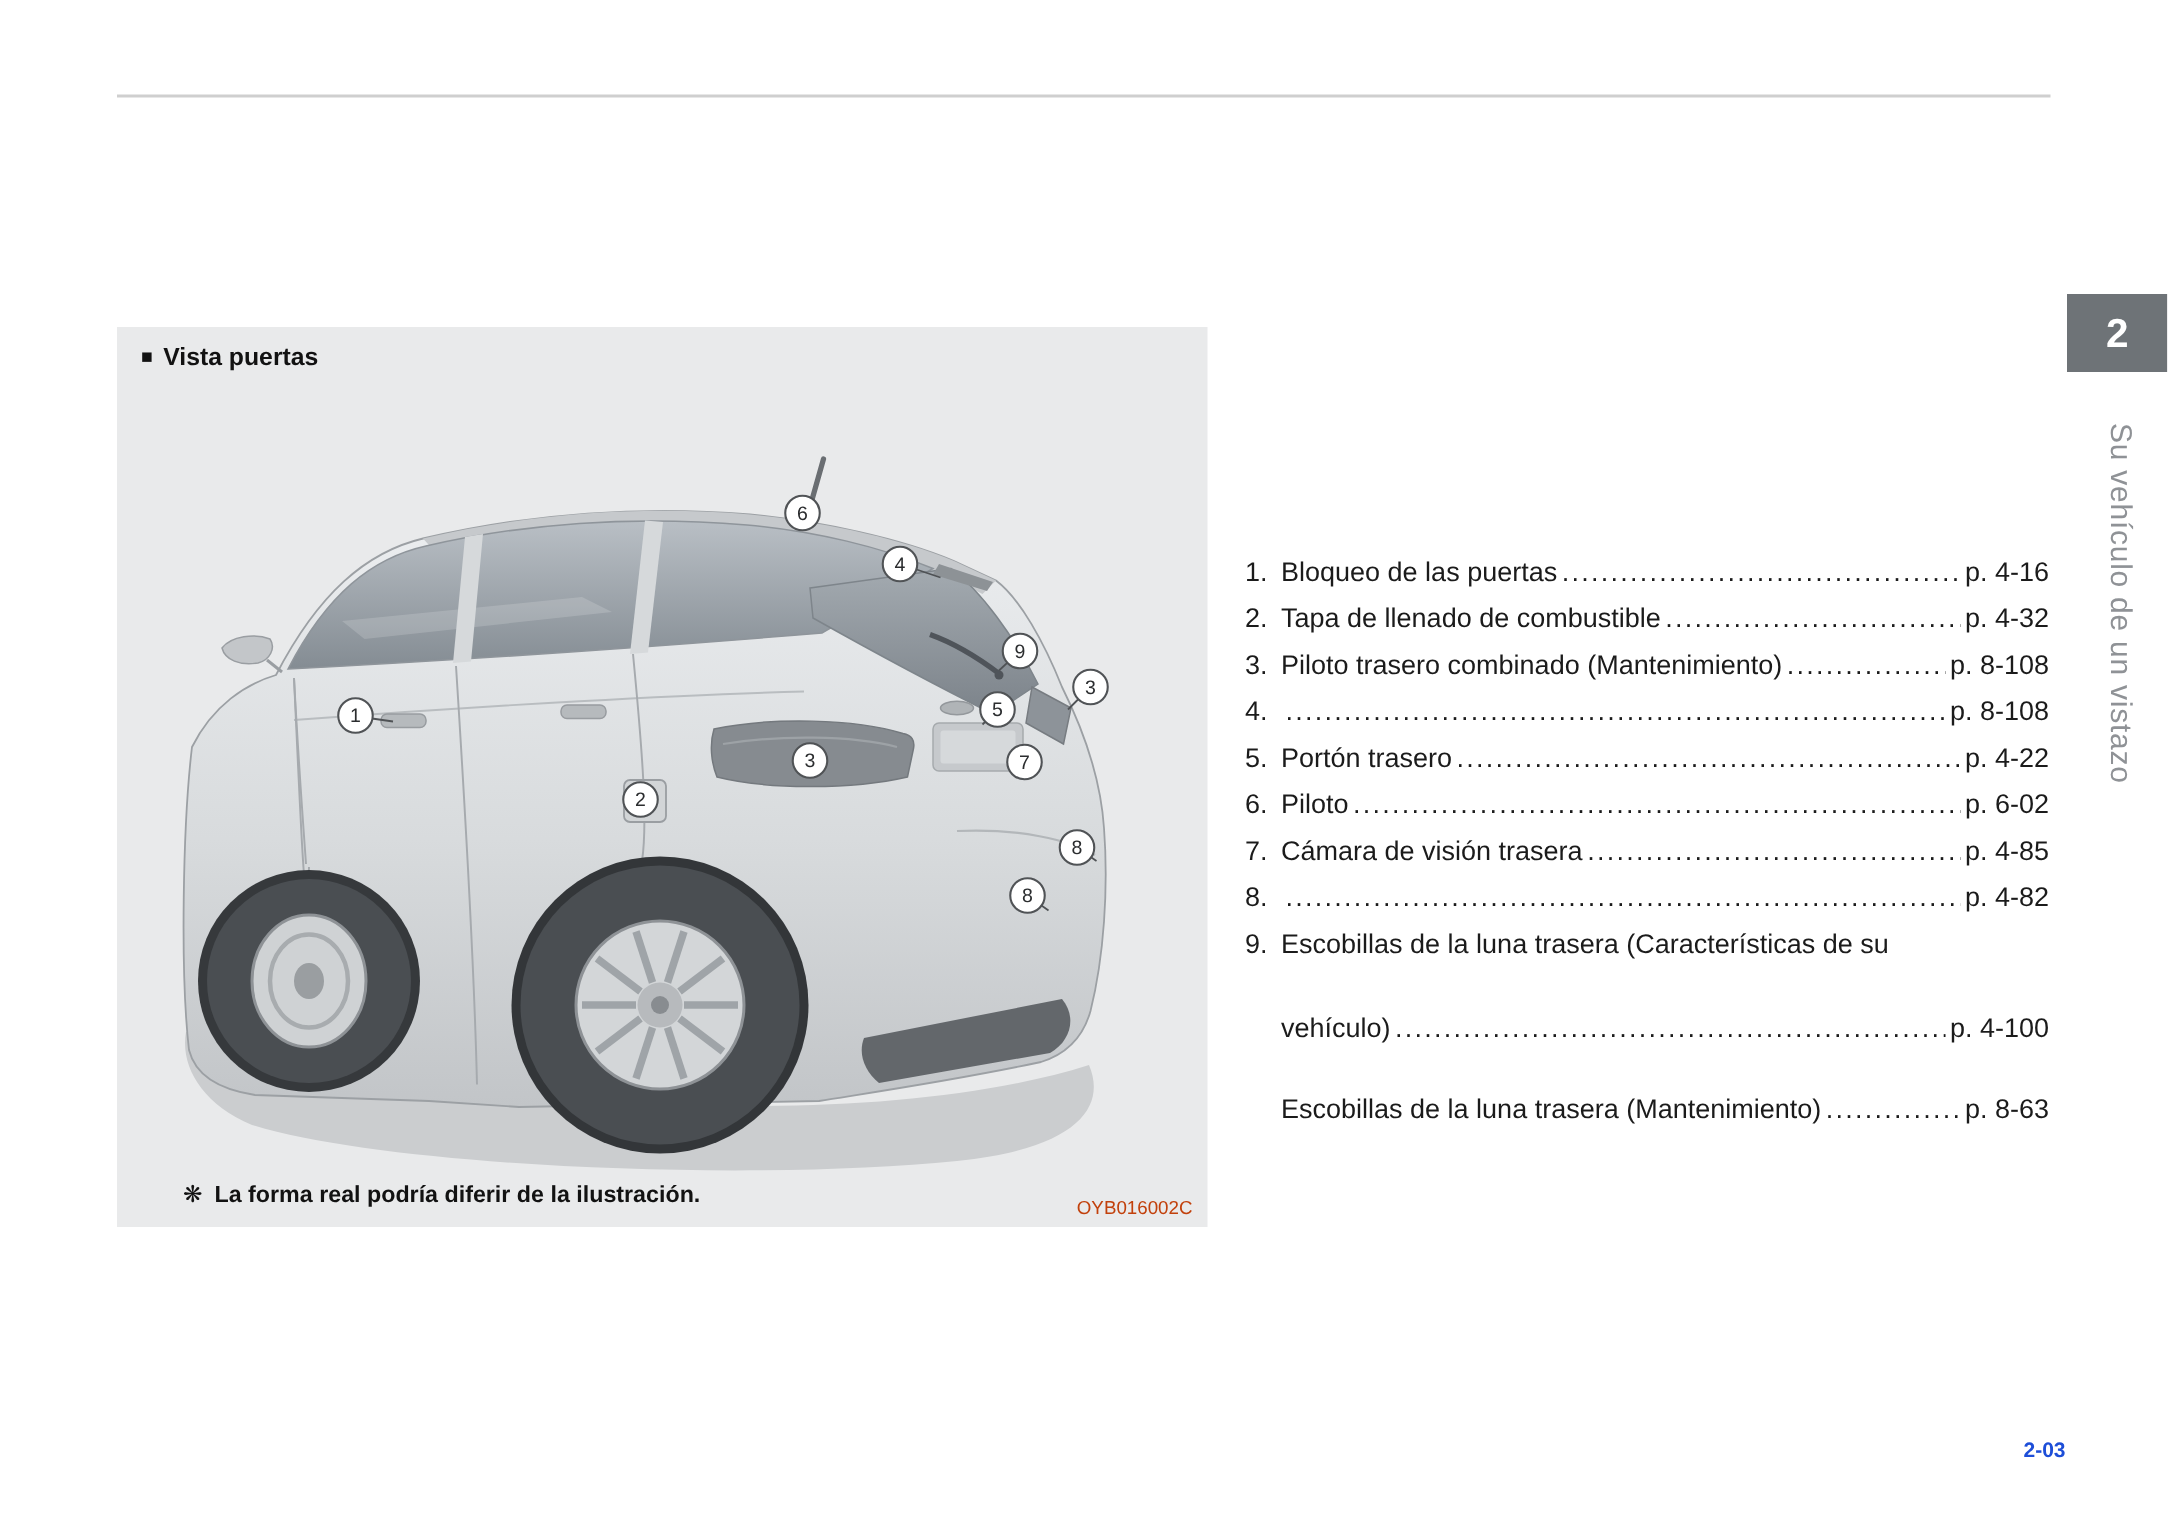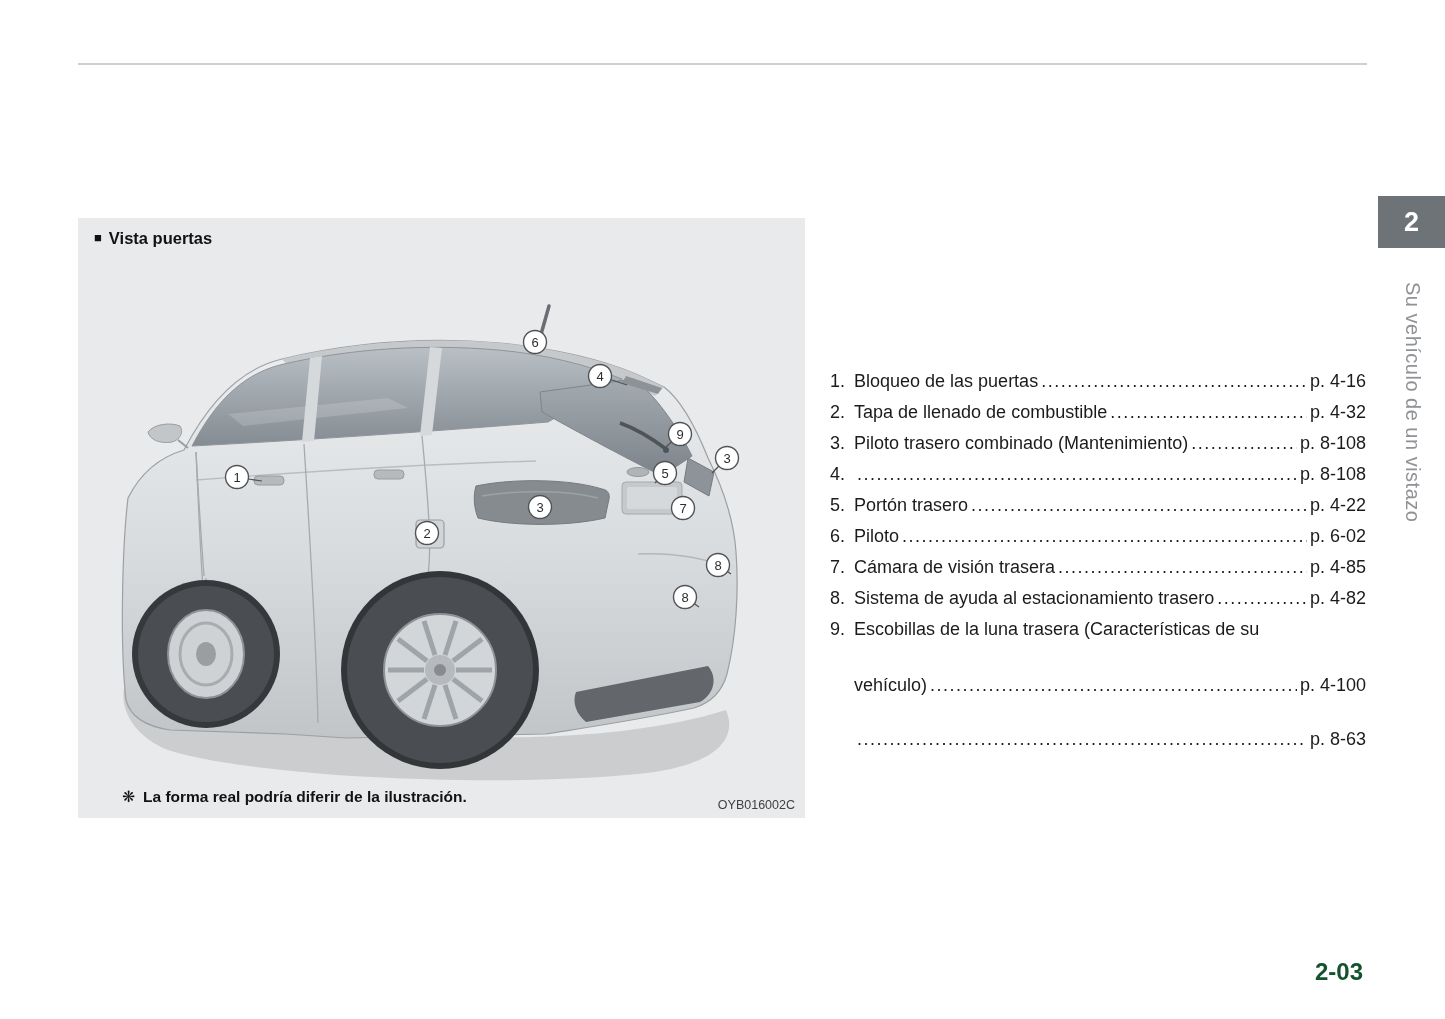--- a/index.html
+++ b/index.html
@@ -28,21 +28,21 @@
     z-index: 3;
   }
   .figure-title .marker { font-size: 13px; position: relative; top: -1px; }
   .figure-note {
     position: absolute; left: 44px; bottom: 12px;
     font-size: 15.5px; font-weight: bold; color: #121212;
     display: flex; align-items: baseline; gap: 8px; z-index: 3;
   }
   .figure-code {
     position: absolute; right: 10px; bottom: 6px;
-    font-size: 12.5px; color: #404040; z-index: 3;
+    font-size: 12.5px; color: #c2410c; z-index: 3;
   }
   .figure-svg { position: absolute; left: 0; top: 0; }
 
   
   .parts-list {
     position: absolute; left: 830px; top: 371px; width: 536px;
     font-size: 18px; color: #1b1b1b;
   }
   .part-line { display: flex; align-items: baseline; height: 31px; }
   .part-line.first9 { height: 25px; }
@@ -67,22 +67,22 @@
     display: flex; align-items: center; justify-content: center;
     color: #ffffff; font-size: 27px; font-weight: bold;
   }
   .side-label {
     position: absolute; left: 1424px; top: 282px;
     transform: rotate(90deg); transform-origin: 0 0;
     font-size: 20px; letter-spacing: 0.5px;
     color: #8f9296; white-space: nowrap;
   }
   .page-number {
-    position: absolute; right: 82px; top: 958px;
-    font-size: 24px; font-weight: bold; color: #14532d;
+    position: absolute; right: 68px; top: 958px;
+    font-size: 14px; font-weight: bold; color: #1d4ed8;
   }
 </style>
 </head>
 <body>
 
 <div class="page">
 
   <div class="top-rule"></div>
 
   <div class="figure-panel">
@@ -308,37 +308,37 @@
 
     <div class="part-line">
       <span class="pnum">7.</span>
       <span class="ptext">Cámara de visión trasera</span>
       <span class="leader"></span>
       <span class="pref">p. 4-85</span>
     </div>
 
     <div class="part-line">
       <span class="pnum">8.</span>
-      <span class="ptext">Sistema de ayuda al estacionamiento trasero</span>
       <span class="leader"></span>
       <span class="pref">p. 4-82</span>
     </div>
 
     <div class="part-line first9">
       <span class="pnum">9.</span>
       <span class="ptext">Escobillas de la luna trasera (Características de su</span>
     </div>
     <div class="part-line cont">
       <span class="indent"></span>
       <span class="ptext">vehículo)</span>
       <span class="leader"></span>
       <span class="pref">p. 4-100</span>
     </div>
     <div class="part-line cont">
       <span class="indent"></span>
+      <span class="ptext">Escobillas de la luna trasera (Mantenimiento)</span>
       <span class="leader"></span>
       <span class="pref">p. 8-63</span>
     </div>
 
   </div>
 
   <div class="chapter-tab">
     <span>2</span>
   </div>
 

